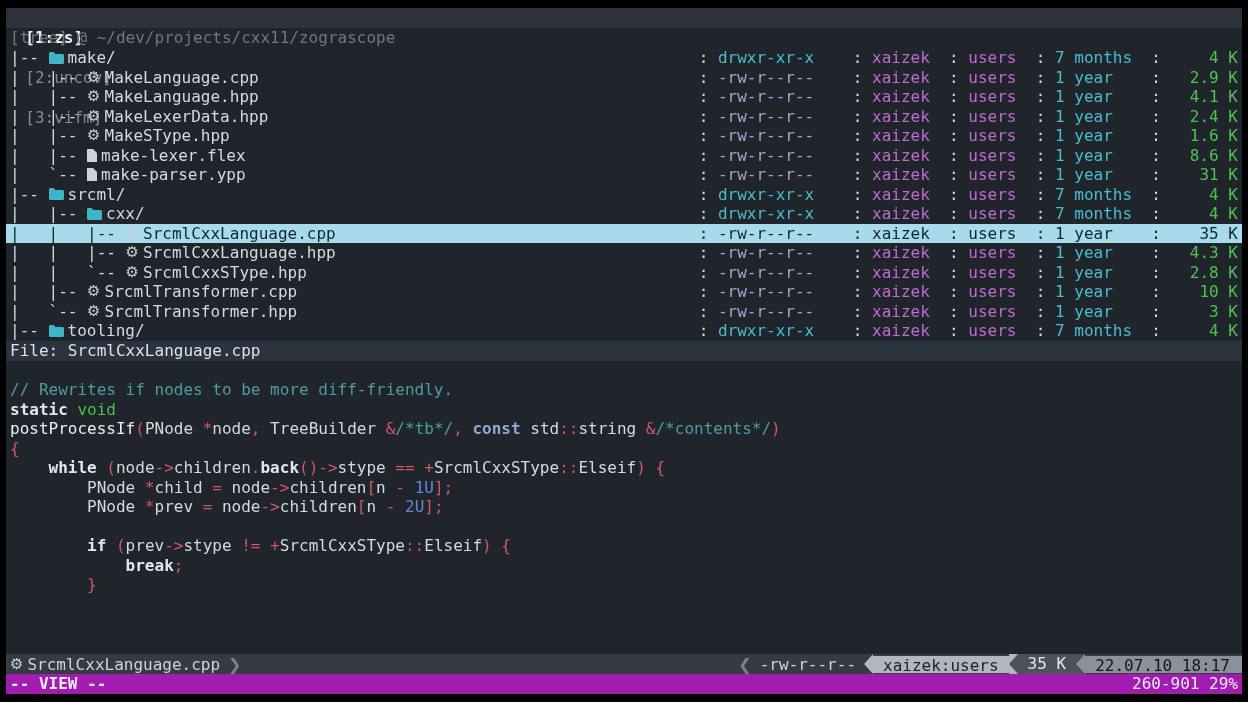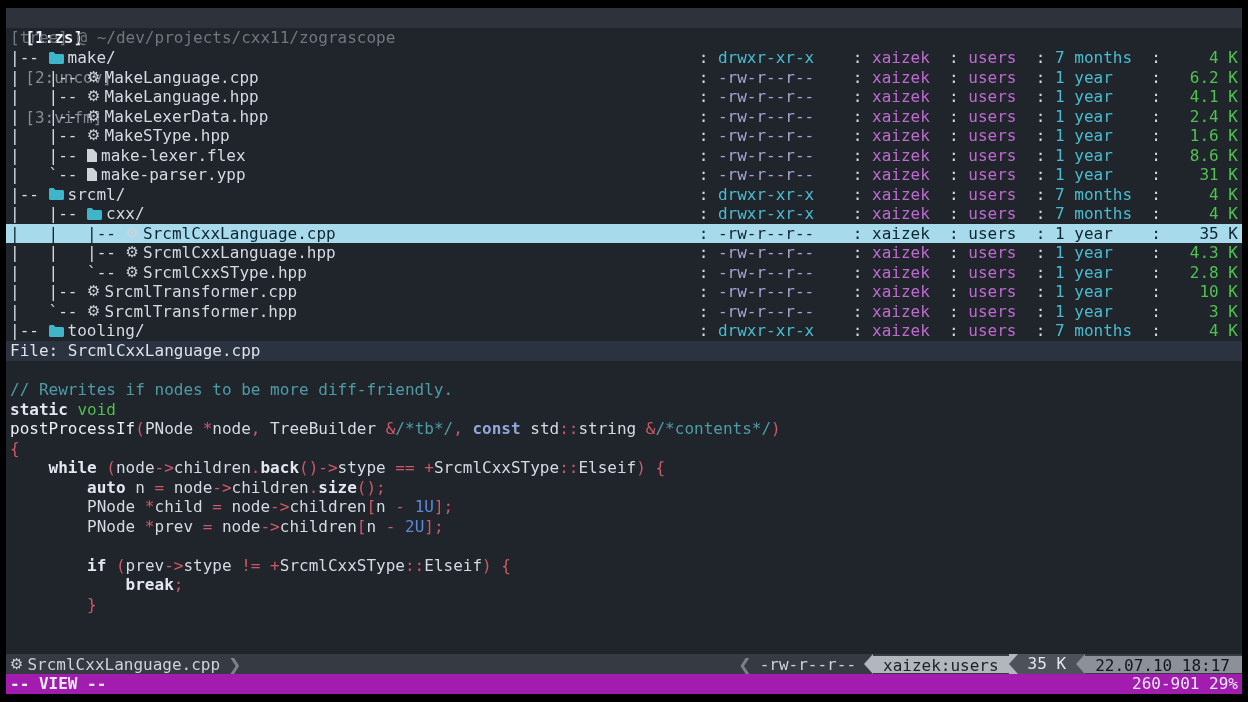--- a/index.html
+++ b/index.html
@@ -107,21 +107,21 @@
     <span class="cell-name"><span class="prefix">|   |-- </span><span class="icon icon-gear"></span><span class="fname">MakeLanguage.cpp</span></span>
     <span class="sep"> : </span>
     <span class="cell-perms">-rw-r--r--</span>
     <span class="sep"> : </span>
     <span class="cell-owner">xaizek</span>
     <span class="sep"> : </span>
     <span class="cell-group">users</span>
     <span class="sep"> : </span>
     <span class="cell-date">1 year</span>
     <span class="sep"> : </span>
-    <span class="cell-size">6.2 K</span>
+    <span class="cell-size">2.9 K</span>
   </div>
 
   <div class="tree-row type-file">
     <span class="cell-name"><span class="prefix">|   |-- </span><span class="icon icon-gear"></span><span class="fname">MakeLanguage.hpp</span></span>
     <span class="sep"> : </span>
     <span class="cell-perms">-rw-r--r--</span>
     <span class="sep"> : </span>
     <span class="cell-owner">xaizek</span>
     <span class="sep"> : </span>
     <span class="cell-group">users</span>
@@ -312,21 +312,20 @@
 
   <div class="preview-header"><span>File: SrcmlCxxLanguage.cpp</span></div>
 
   <div class="code">
       <div class="code-line"></div>
       <div class="code-line"><span class="tok-com">// Rewrites if nodes to be more diff-friendly.</span></div>
       <div class="code-line"><span class="tok-kw">static</span><span class="tok-pln"> </span><span class="tok-typ">void</span></div>
       <div class="code-line"><span class="tok-fn">postProcessIf</span><span class="tok-pun">(</span><span class="tok-pln">PNode </span><span class="tok-pun">*</span><span class="tok-pln">node</span><span class="tok-pun">,</span><span class="tok-pln"> TreeBuilder </span><span class="tok-pun">&amp;</span><span class="tok-com">/*tb*/</span><span class="tok-pun">,</span><span class="tok-pln"> </span><span class="tok-kw2">const</span><span class="tok-pln"> std</span><span class="tok-pun">::</span><span class="tok-pln">string </span><span class="tok-pun">&amp;</span><span class="tok-com">/*contents*/</span><span class="tok-pun">)</span></div>
       <div class="code-line"><span class="tok-pun">{</span></div>
       <div class="code-line"><span class="tok-pln">    </span><span class="tok-kw">while</span><span class="tok-pln"> </span><span class="tok-pun">(</span><span class="tok-pln">node</span><span class="tok-pun">-&gt;</span><span class="tok-pln">children</span><span class="tok-pun">.</span><span class="tok-kw">back</span><span class="tok-pun">()-&gt;</span><span class="tok-pln">stype </span><span class="tok-pun">==</span><span class="tok-pln"> </span><span class="tok-pun">+</span><span class="tok-pln">SrcmlCxxSType</span><span class="tok-pun">::</span><span class="tok-pln">Elseif</span><span class="tok-pun">)</span><span class="tok-pln"> </span><span class="tok-pun">{</span></div>
-      <div class="code-line"><span class="tok-pln">        </span><span class="tok-kw">auto</span><span class="tok-pln"> n </span><span class="tok-pun">=</span><span class="tok-pln"> node</span><span class="tok-pun">-&gt;</span><span class="tok-pln">children</span><span class="tok-pun">.</span><span class="tok-kw">size</span><span class="tok-pun">();</span></div>
       <div class="code-line"><span class="tok-pln">        PNode </span><span class="tok-pun">*</span><span class="tok-pln">child </span><span class="tok-pun">=</span><span class="tok-pln"> node</span><span class="tok-pun">-&gt;</span><span class="tok-pln">children</span><span class="tok-pun">[</span><span class="tok-pln">n </span><span class="tok-pun">-</span><span class="tok-pln"> </span><span class="tok-num">1U</span><span class="tok-pun">];</span></div>
       <div class="code-line"><span class="tok-pln">        PNode </span><span class="tok-pun">*</span><span class="tok-pln">prev </span><span class="tok-pun">=</span><span class="tok-pln"> node</span><span class="tok-pun">-&gt;</span><span class="tok-pln">children</span><span class="tok-pun">[</span><span class="tok-pln">n </span><span class="tok-pun">-</span><span class="tok-pln"> </span><span class="tok-num">2U</span><span class="tok-pun">];</span></div>
       <div class="code-line"></div>
       <div class="code-line"><span class="tok-pln">        </span><span class="tok-kw">if</span><span class="tok-pln"> </span><span class="tok-pun">(</span><span class="tok-pln">prev</span><span class="tok-pun">-&gt;</span><span class="tok-pln">stype </span><span class="tok-pun">!=</span><span class="tok-pln"> </span><span class="tok-pun">+</span><span class="tok-pln">SrcmlCxxSType</span><span class="tok-pun">::</span><span class="tok-pln">Elseif</span><span class="tok-pun">)</span><span class="tok-pln"> </span><span class="tok-pun">{</span></div>
       <div class="code-line"><span class="tok-pln">            </span><span class="tok-kw">break</span><span class="tok-pun">;</span></div>
       <div class="code-line"><span class="tok-pln">        </span><span class="tok-pun">}</span></div>
     </div>
 
   <div class="status-bar">
     <span class="sb-left"><span class="icon icon-gear"></span><span>SrcmlCxxLanguage.cpp</span><span class="sb-chevron">❯</span></span>

